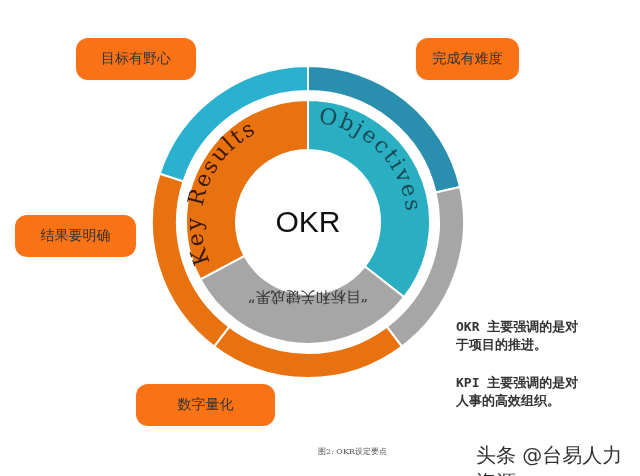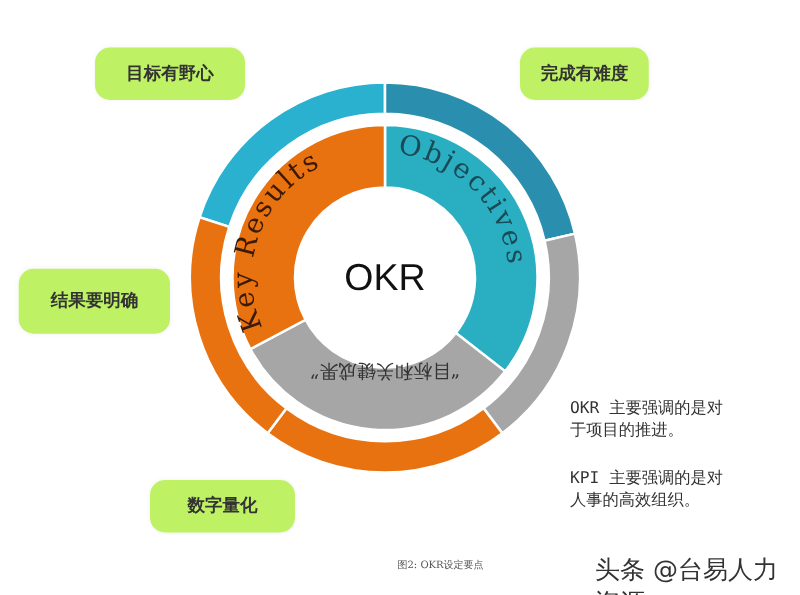--- a/index.html
+++ b/index.html
@@ -1,19 +1,19 @@
 <!DOCTYPE html>
 <html><head>
 <meta charset="utf-8">
 <style>
   html, body { margin:0; padding:0; background:#ffffff; }
   body { width:640px; height:476px; position:relative; overflow:hidden; font-family:"DejaVu Sans", sans-serif; }
-  .pill { position:absolute; background:#bef264; border-radius:12px; display:flex; align-items:center; justify-content:center; font-family:"DejaVu Serif", serif; font-size:14px; color:#333; box-shadow:0 0 4px rgba(0,0,0,0.05);font-weight:bold; }
+  .pill { position:absolute; background:#f97316; border-radius:12px; display:flex; align-items:center; justify-content:center; font-family:"DejaVu Serif", serif; font-size:14px; color:#333; box-shadow:0 0 4px rgba(0,0,0,0.05); }
   svg#ring { position:absolute; left:0; top:0; }
-  .note { position:absolute; left:456px; font-family:"DejaVu Sans Mono", monospace; font-size:13px; color:#333; line-height:18px; white-space:pre; }
+  .note { position:absolute; left:456px; font-family:"DejaVu Sans Mono", monospace; font-size:13px; color:#333; line-height:18px; white-space:pre;font-weight:bold; }
   .caption { position:absolute; left:272px; top:446px; font-family:"DejaVu Serif", serif; font-size:8px; color:#555;padding-left:46px; }
   .watermark { position:absolute; left:476px; top:442px; font-family:"DejaVu Sans", sans-serif; font-size:20px; color:#333; letter-spacing:0px; }
 </style>
 </head>
 <body>
 
 <svg id="ring" width="640" height="476" viewBox="0 0 640 476">
   <defs>
     <path id="arcObj" d="M 318 123 A 99 99 0 0 1 406 234" fill="none"></path>
     <path id="arcKR" d="M 210 262 A 99 99 0 0 1 296 123" fill="none"></path>
@@ -36,22 +36,22 @@
     <textPath href="#arcObj">Objectives</textPath>
   </text>
   <text font-family="DejaVu Serif, serif" font-size="22" fill="#3a1a05" letter-spacing="2">
     <textPath href="#arcKR">Key Results</textPath>
   </text>
   <text x="308" y="302" text-anchor="middle" font-family="DejaVu Serif, serif" font-size="15" fill="#333" transform="rotate(180 308 297)">“目标和关键成果”</text>
 </svg>
 
 <div class="pill" style="left:76px;top:38px;width:120px;height:42px;">目标有野心</div>
 <div class="pill" style="left:416px;top:38px;width:103px;height:42px;">完成有难度</div>
-<div class="pill" style="left:15px;top:215px;width:121px;height:52px;">结果要明确</div>
-<div class="pill" style="left:120px;top:384px;width:116px;height:42px;">数字量化</div>
+<div class="pill" style="left:15px;top:215px;width:121px;height:42px;">结果要明确</div>
+<div class="pill" style="left:136px;top:384px;width:139px;height:42px;">数字量化</div>
 
 <div class="note" style="top:318px;">OKR 主要强调的是对
 于项目的推进。</div>
 <div class="note" style="top:374px;">KPI 主要强调的是对
 人事的高效组织。</div>
 
 <div class="caption">图2:  OKR设定要点</div>
 <div class="watermark">头条 @台易人力资源</div>
 
 </body></html>

